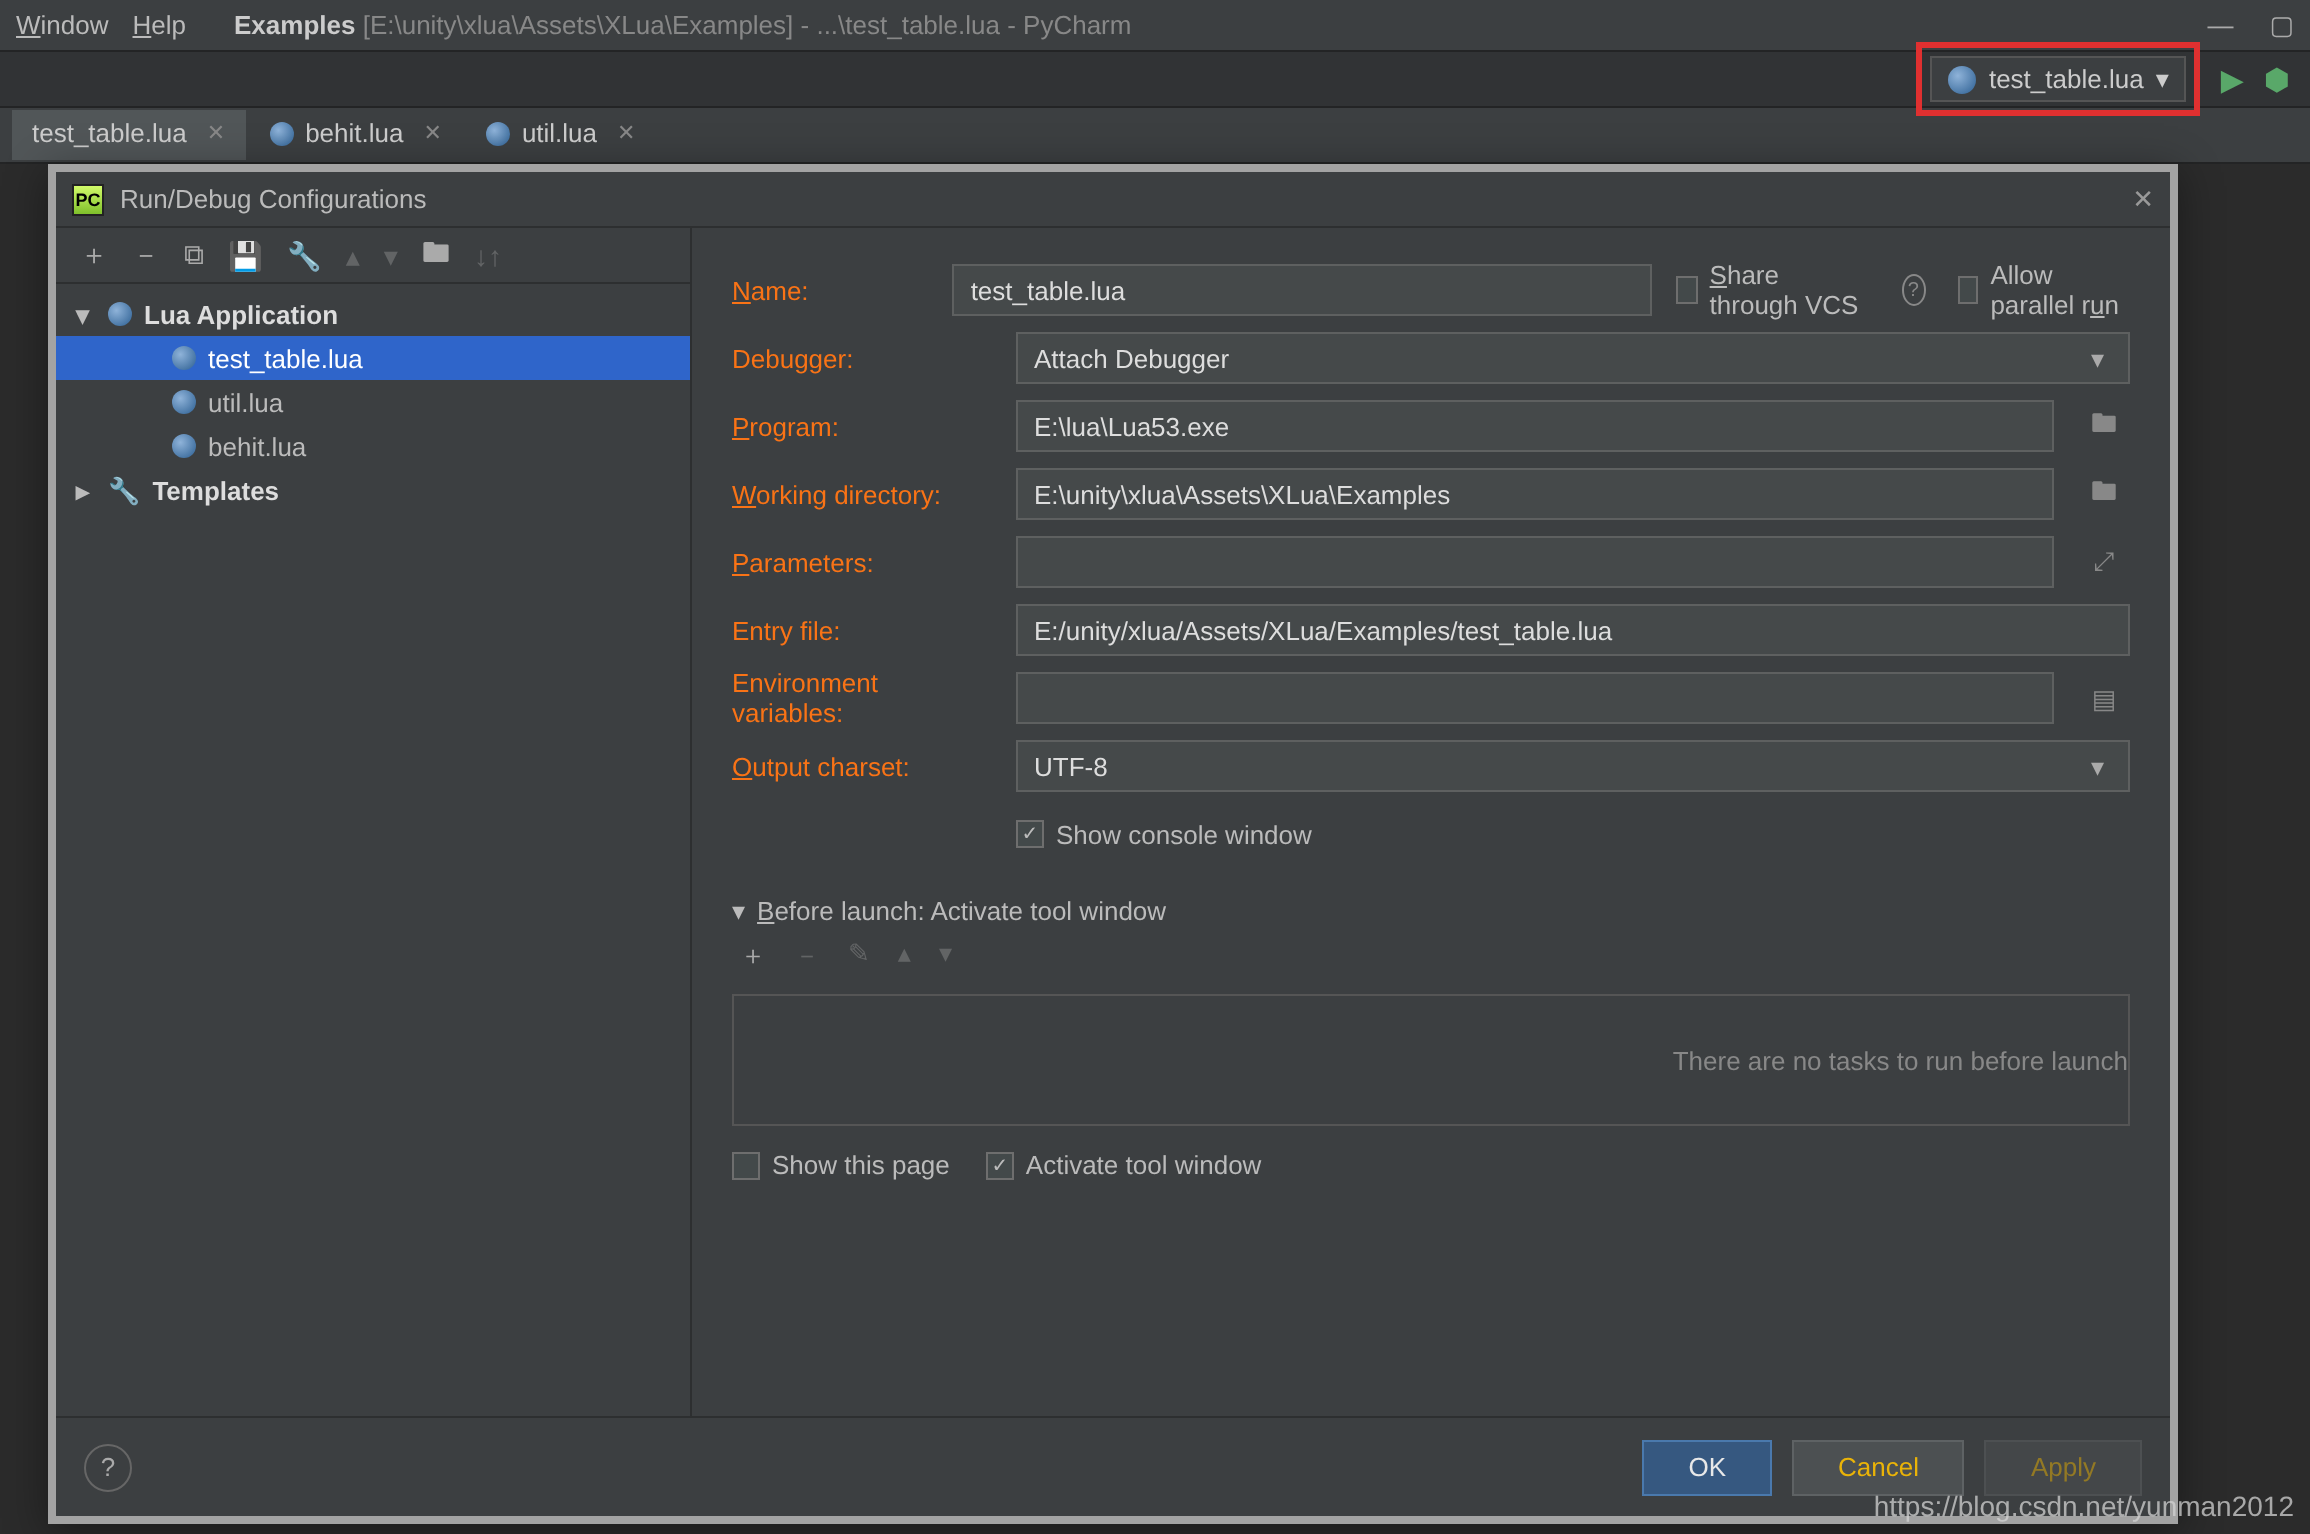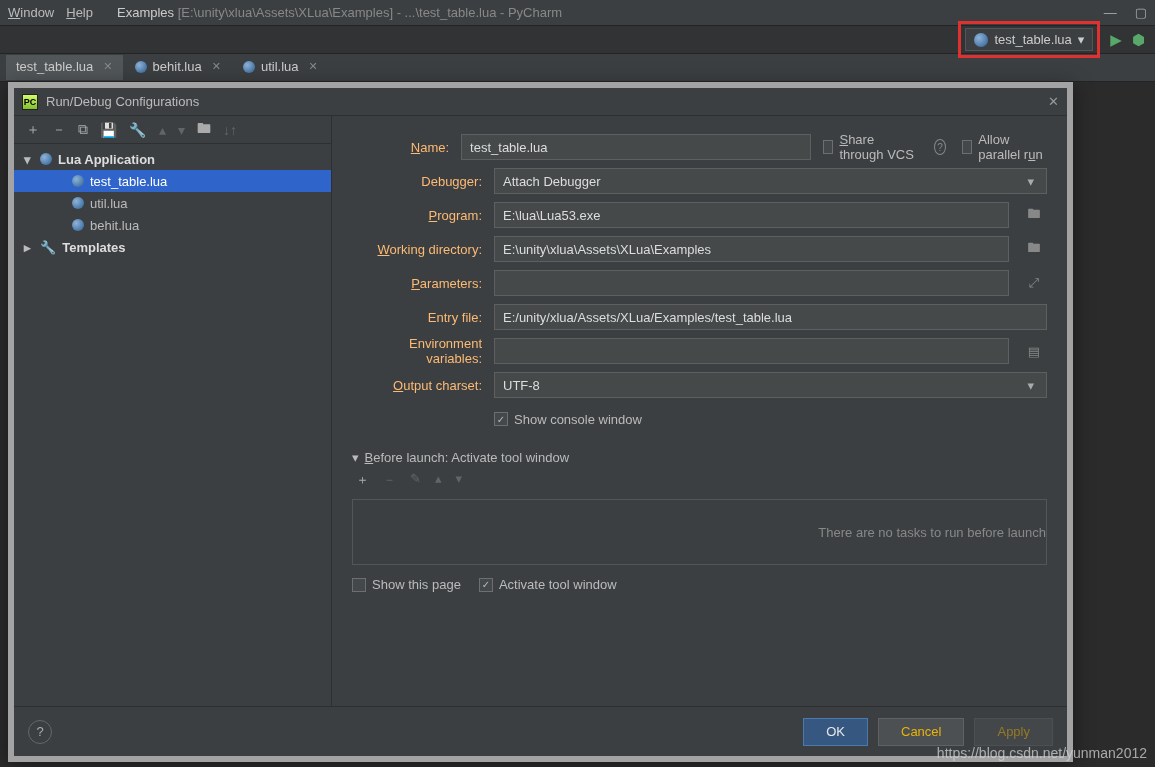--- a/index.html
+++ b/index.html
@@ -2,38 +2,38 @@
 <html><head>
 <meta charset="utf-8">
 <style>
 * { box-sizing: border-box; margin: 0; padding: 0; font-family: "Segoe UI", Arial, sans-serif; font-size: 13px; }
 body { background: #2b2b2b; color: #bbb; width: 1155px; height: 767px; overflow: hidden; position: relative; }
 
 .menubar { height: 26px; background: #3c3f41; display: flex; align-items: center; padding: 0 8px; border-bottom: 1px solid #232425; }
 .menubar .menu-item { margin-right: 12px; cursor: pointer; }
 .menubar .menu-item u { text-decoration: underline; }
 .menubar .project { margin-left: 12px; color: #888; }
-.menubar .project b { color: #ccc; font-weight: 400; }
+.menubar .project b { color: #ccc; font-weight: 700; }
 .win-controls { margin-left: auto; display: flex; gap: 18px; color: #aaa; }
 .win-controls span { cursor: pointer; }
 
 .toolbar-row { height: 28px; background: #313335; display: flex; align-items: center; justify-content: flex-end; padding: 0 10px; border-bottom: 1px solid #232425; gap: 10px; }
 .highlight-box { border: 3px solid #e03030; padding: 4px; display: flex; align-items: center; }
 .run-combo { background: #3c3f41; border: 1px solid #555; padding: 3px 8px; display: flex; align-items: center; gap: 6px; color: #ccc; cursor: pointer; }
 .lua-dot { width: 14px; height: 14px; border-radius: 50%; background: radial-gradient(circle at 35% 35%, #8fb3d9, #2b5e91); display: inline-block; }
 .lua-dot-sm { width: 12px; height: 12px; }
 .play-icon { color: #59a869; font-size: 15px; cursor:pointer; }
 .bug-icon { color: #59a869; font-size: 15px; cursor:pointer; }
 
 .tabs-row { height: 28px; background: #3c3f41; display: flex; align-items: center; padding: 0 6px; border-bottom: 1px solid #232425; gap: 2px; }
 .file-tab { display: flex; align-items: center; gap: 6px; padding: 4px 10px; color: #ccc; border-bottom: 2px solid transparent; cursor: pointer; }
 .file-tab.active { background: #515658; }
 .tab-close { color: #888; font-size: 11px; margin-left: 4px; cursor:pointer; }
 
-.dialog { position: absolute; left: 8px; top: 82px; width: 1065px; height: 680px; background: #3c3f41; border: 6px solid #a3a3a3; box-shadow: 0 4px 20px rgba(0,0,0,.4); display: flex; flex-direction: column; }
+.dialog { position: absolute; left: 24px; top: 82px; width: 1065px; height: 680px; background: #3c3f41; border: 4px solid #a3a3a3; box-shadow: 0 4px 20px rgba(0,0,0,.4); display: flex; flex-direction: column; }
 .dialog-title { height: 28px; display: flex; align-items: center; padding: 0 8px; border-bottom: 1px solid #2d2f30; color: #bbb; }
 .dialog-title .pc-ic { width: 16px; height: 16px; background: linear-gradient(#d2fb6a,#7fc02b); margin-right: 8px; border: 1px solid #222; display:flex; align-items:center; justify-content:center; font-size:9px; font-weight:bold; color:#000;}
 .dialog-close { margin-left: auto; cursor:pointer; color:#999; }
 
 .dialog-body { flex: 1; display: flex; overflow: hidden; }
 
 .left-panel { width: 318px; border-right: 1px solid #2d2f30; display: flex; flex-direction: column; }
 .mini-toolbar { height: 28px; display: flex; align-items: center; gap: 12px; padding: 0 12px; border-bottom: 1px solid #2d2f30; }
 .mini-toolbar span { color: #aaa; cursor: pointer; font-size: 14px; }
 .mini-toolbar .dim { opacity: .35; }
@@ -41,21 +41,21 @@
 .tree { padding: 4px 0; }
 .tree-row { display: flex; align-items: center; height: 22px; padding: 0 10px; gap: 6px; cursor:pointer; }
 .tree-row.bold { font-weight: 600; color: #ddd; }
 .tree-row.selected { background: #2f65ca; color: #fff; }
 .tree-row .sp { display:inline-block; width: 18px; }
 .tree-arrow { display:inline-block; width:10px; color:#bbb; }
 .wrench { color:#aaa; }
 
 .right-panel { flex: 1; padding: 14px 20px 12px 20px; overflow-y: auto; }
 .form-row { display: flex; align-items: center; height: 34px; gap: 12px; }
-.form-row label { width: 130px; color: #fdba74; text-align: right; }
+.form-row label { width: 130px; color: #f97316; }
 .form-row label u { text-decoration: underline; }
 .text-input { flex: 1; background: #45494a; border: 1px solid #5e6060; color: #ddd; padding: 4px 8px; height: 26px; }
 .text-input.short { flex: 0 0 350px; }
 .combo { display:flex; align-items:center; justify-content:space-between; }
 .combo .chev { color:#aaa; padding-right:4px; }
 .field-icon { width: 26px; display:flex; align-items:center; justify-content:center; color:#888; }
 
 .top-opts { display:flex; align-items:center; margin-left:auto; gap:16px; }
 .chk { display:flex; align-items:center; gap:6px; color:#bbb; cursor:pointer; }
 .chk .box { width:14px; height:14px; border:1px solid #6e6e6e; background:#43494a; display:flex; align-items:center; justify-content:center; font-size:10px; color:#bbb; }

